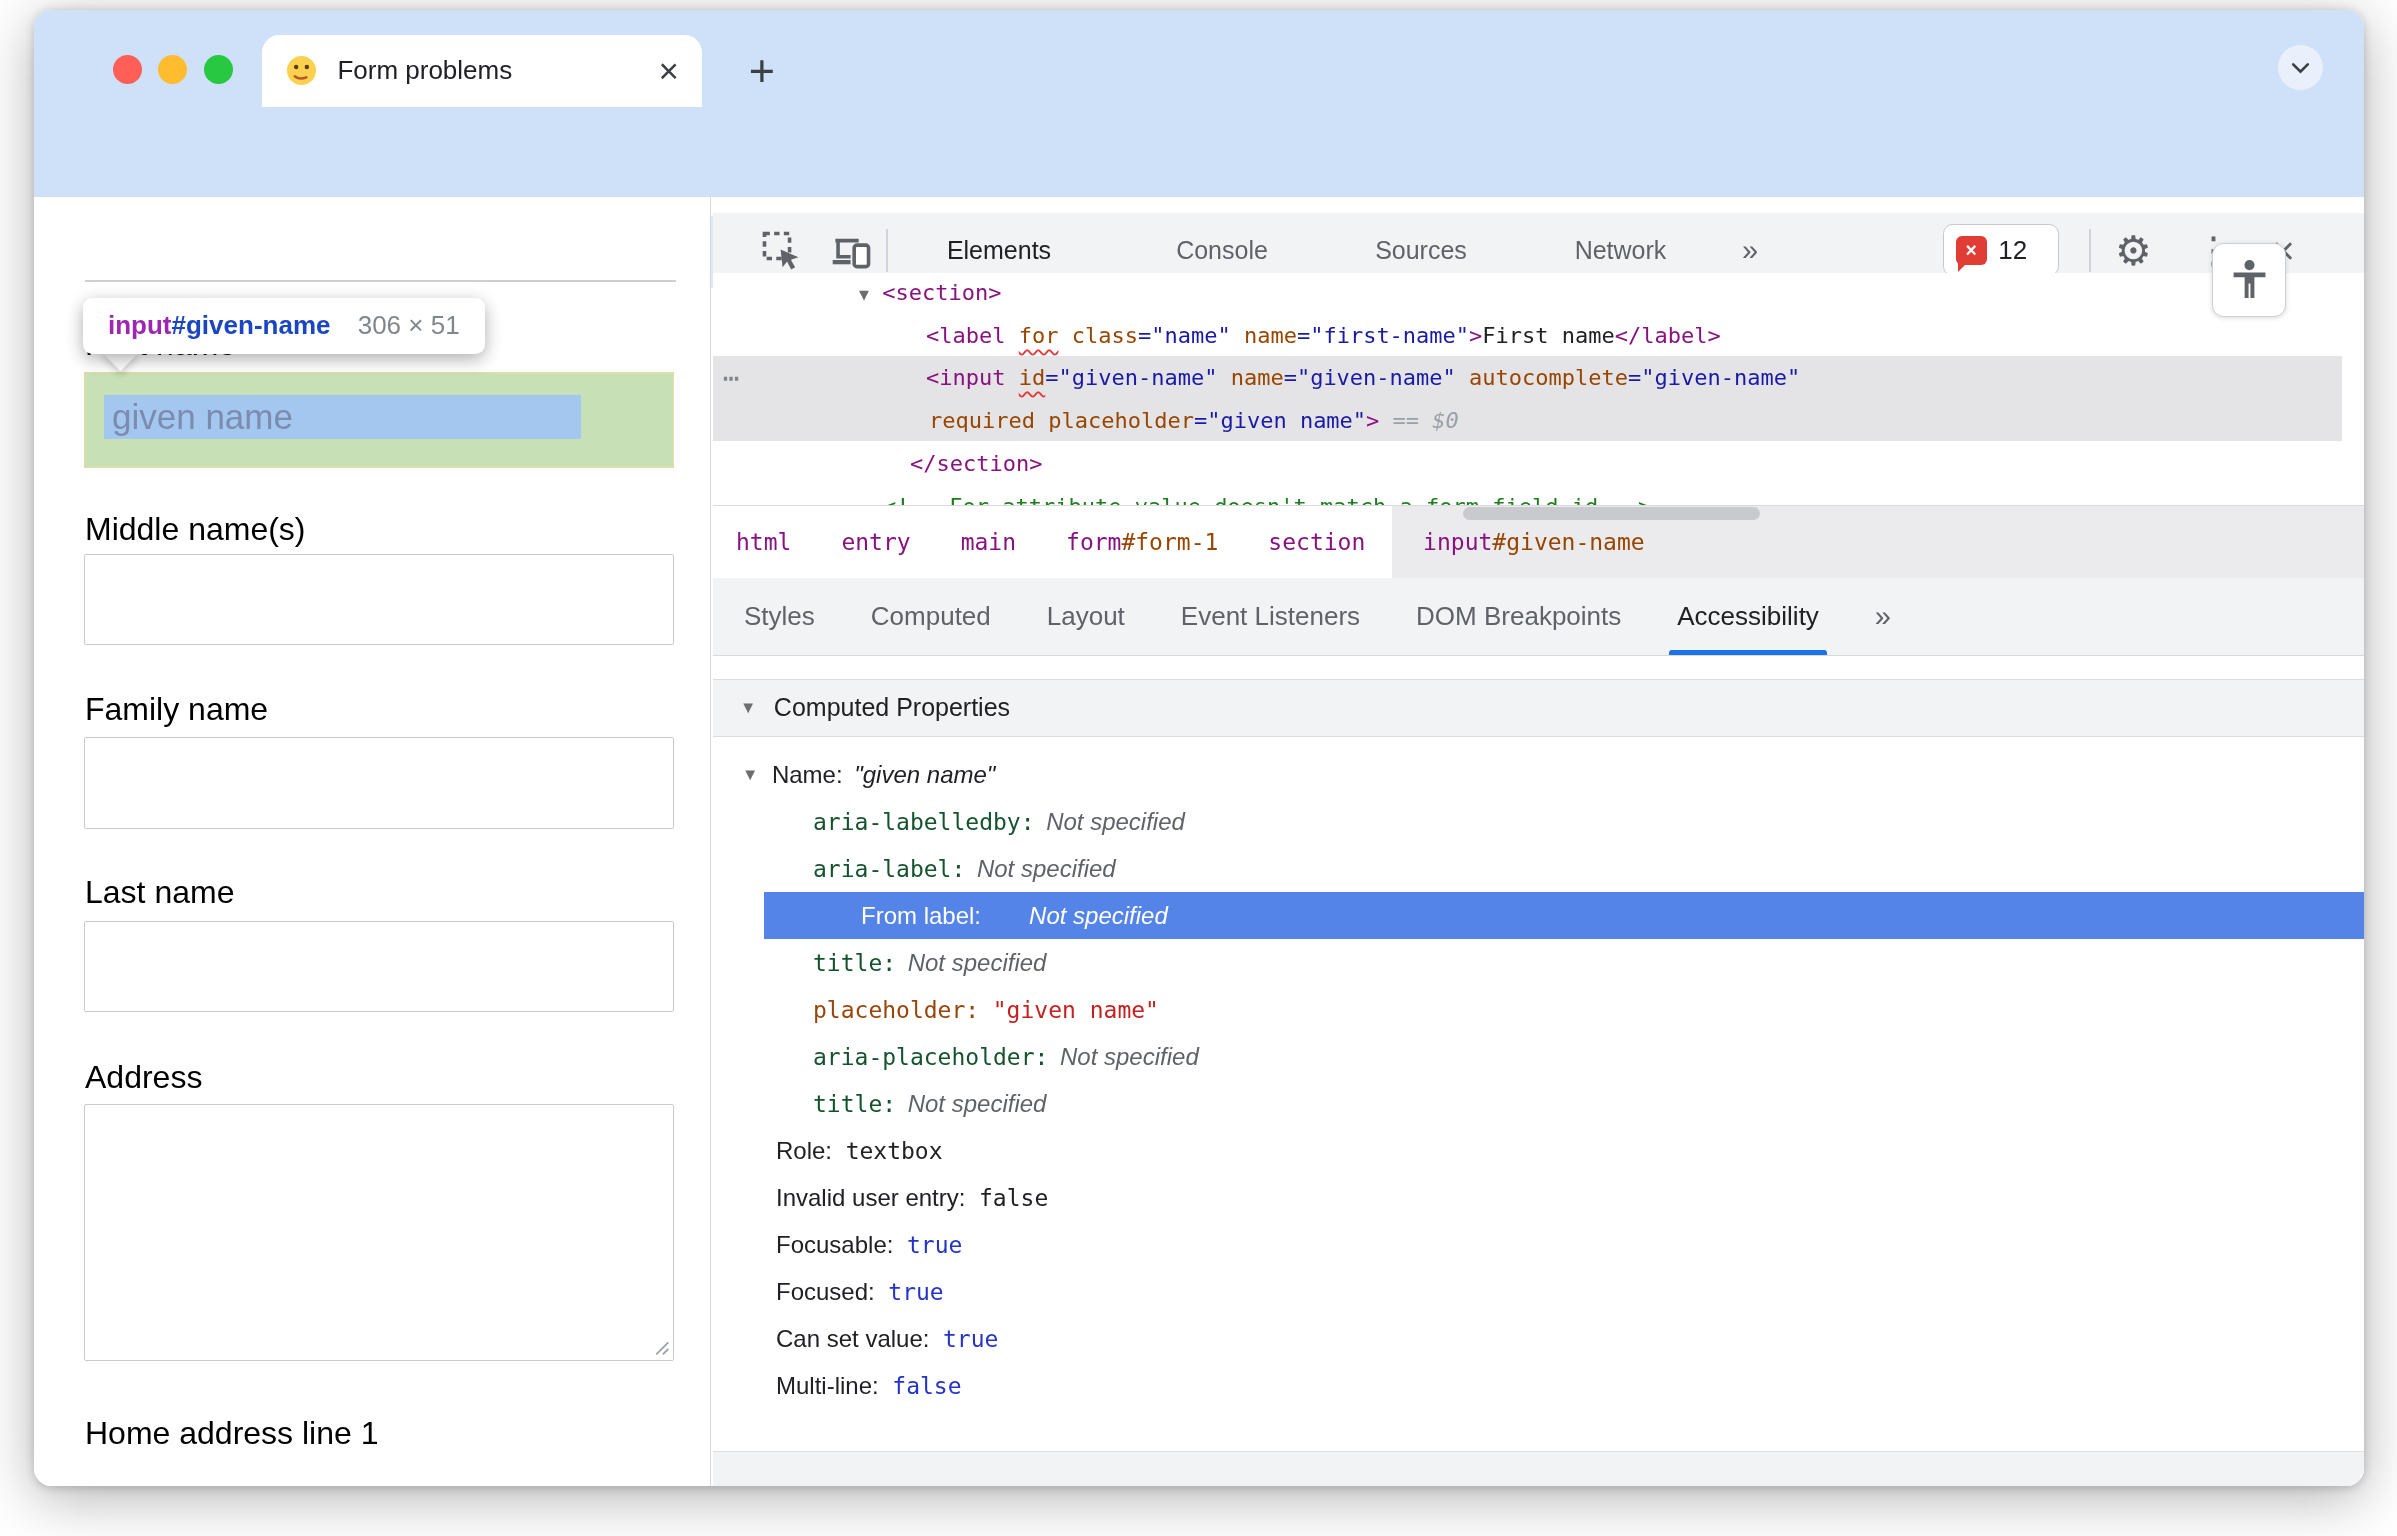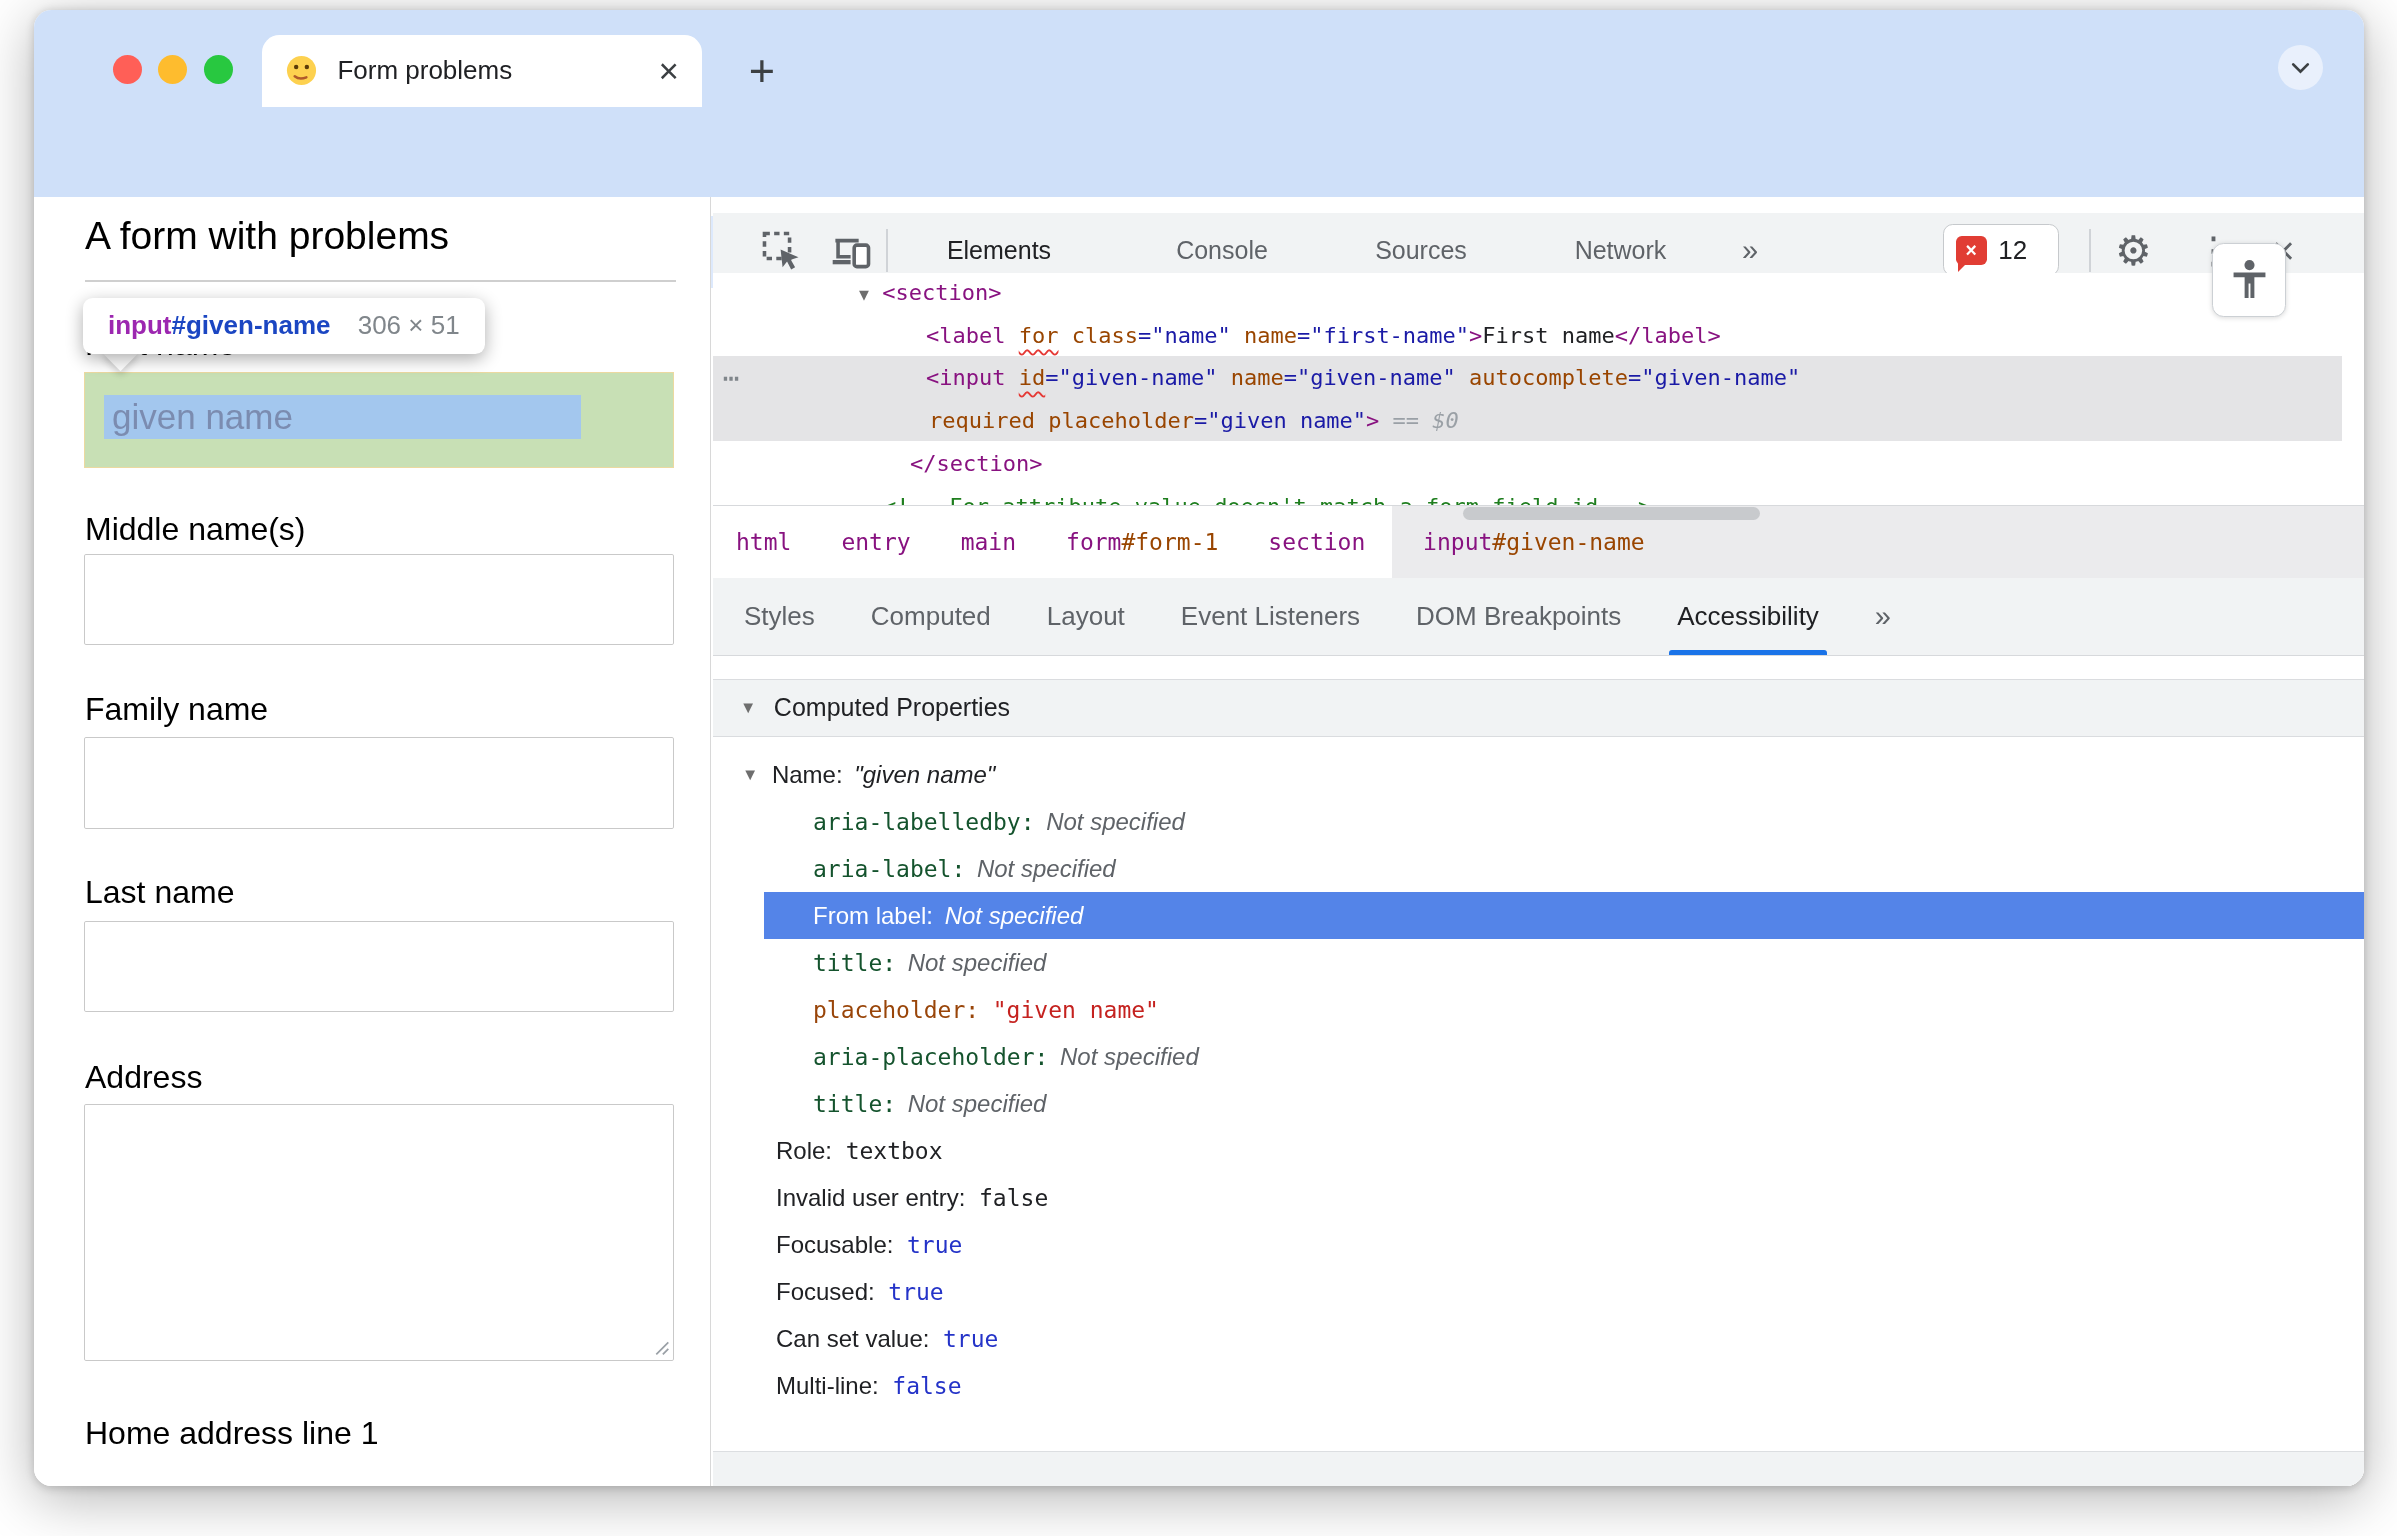--- a/index.html
+++ b/index.html
@@ -136,21 +136,21 @@
             border-top:1.9px solid #dadcdf; border-bottom:1.9px solid #dadcdf; display:flex;
             align-items:center; gap:17.5px; padding-left:27px; }
   .cp-title { font-size:25px; color:#202124; }
   .a11y { position:absolute; left:0; top:540px; width:1651px; }
   .row { height:47px; display:flex; align-items:center; font-size:24px; color:#202124; }
   .row.first { margin-top:14.6px; }
   .row .tri { margin-right:13.6px; }
   .name-row { padding-left:29px; }
   .subrow { margin-left:51px; padding-left:49px; }
   .subrow.selrow { background:#5484e8; }
-  .subrow.selrow * { color:#fff !important; }
+  .subrow.selrow * { color:#fff !important;margin-left:48px; }
   .plainrow { padding-left:63px; }
   .prop { font-family:"DejaVu Sans Mono", monospace; font-size:23px; color:#994509; }
   .prop.dim { color:#14532d; }
   .notspec { font-style:italic; color:#5f6368; margin-left:11.6px; }
   .mv { font-family:"DejaVu Sans Mono", monospace; font-size:23px; margin-left:13.6px; color:#202124; }
   .mv.blue { color:#2433c8; }
   .mv.red { color:#c5221f; }
   .name-val { font-style:italic; margin-left:11.6px; }
   .dt-bottom { position:absolute; left:0; bottom:0; width:1651px; height:35px; background:#f1f3f4;
                border-top:1.9px solid #dcdee1; }
@@ -242,21 +242,20 @@
           <circle cx="23" cy="17" r="8" fill="#1a73e8"></circle>
           <path d="M8 40 a15 15 0 0 1 30 0 z" fill="#1a73e8"></path>
         </svg>
       </div>
       <div class="tbic kebab" style="left:2253px">⋮</div>
     </div>
 
     <div class="content">
 
       <div class="page">
-        <div class="pg-title">A form with problems</div>
         <div class="pg-hr"></div>
 
         <div class="lbl" style="top:129px">First name</div>
         <div class="tt-arrow"></div>
         <div class="tooltip">
           <span>
             <span class="tt-tag">input</span><span class="tt-id">#given-name</span>
           </span>
           <span class="tt-dim">306 × 51</span>
         </div>

